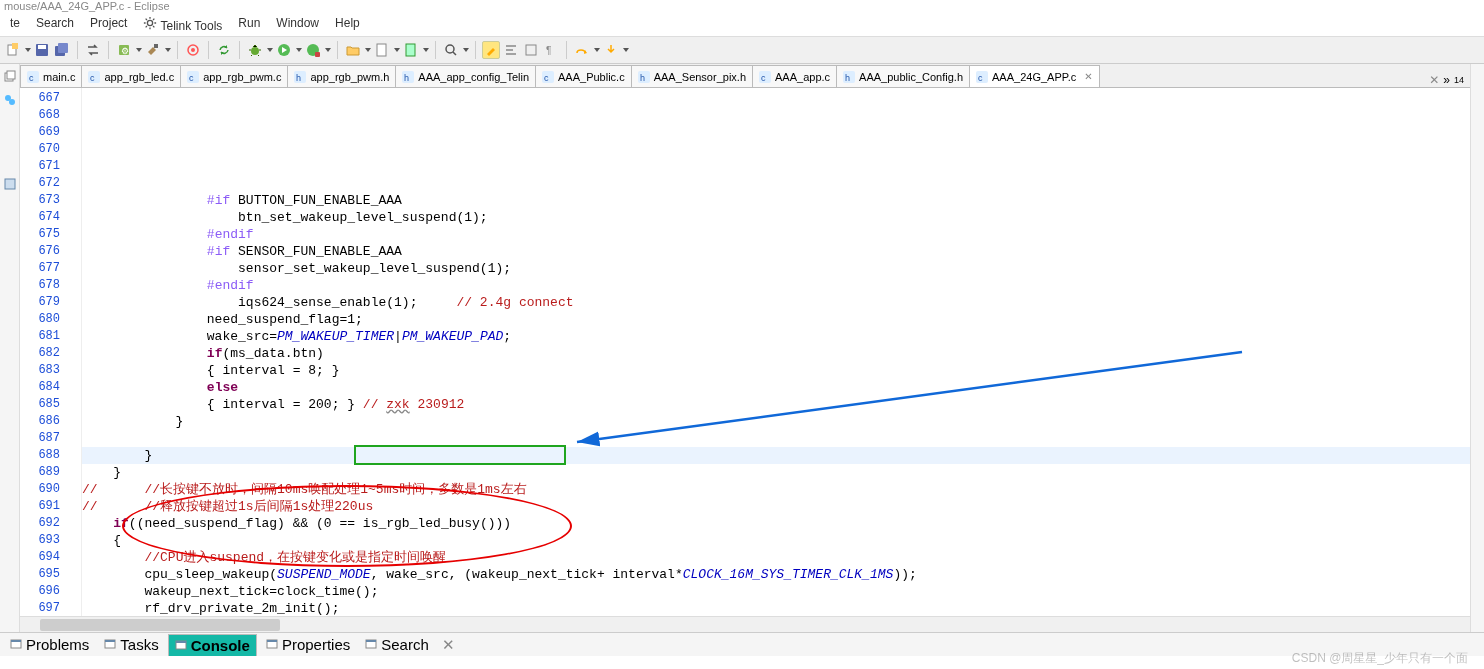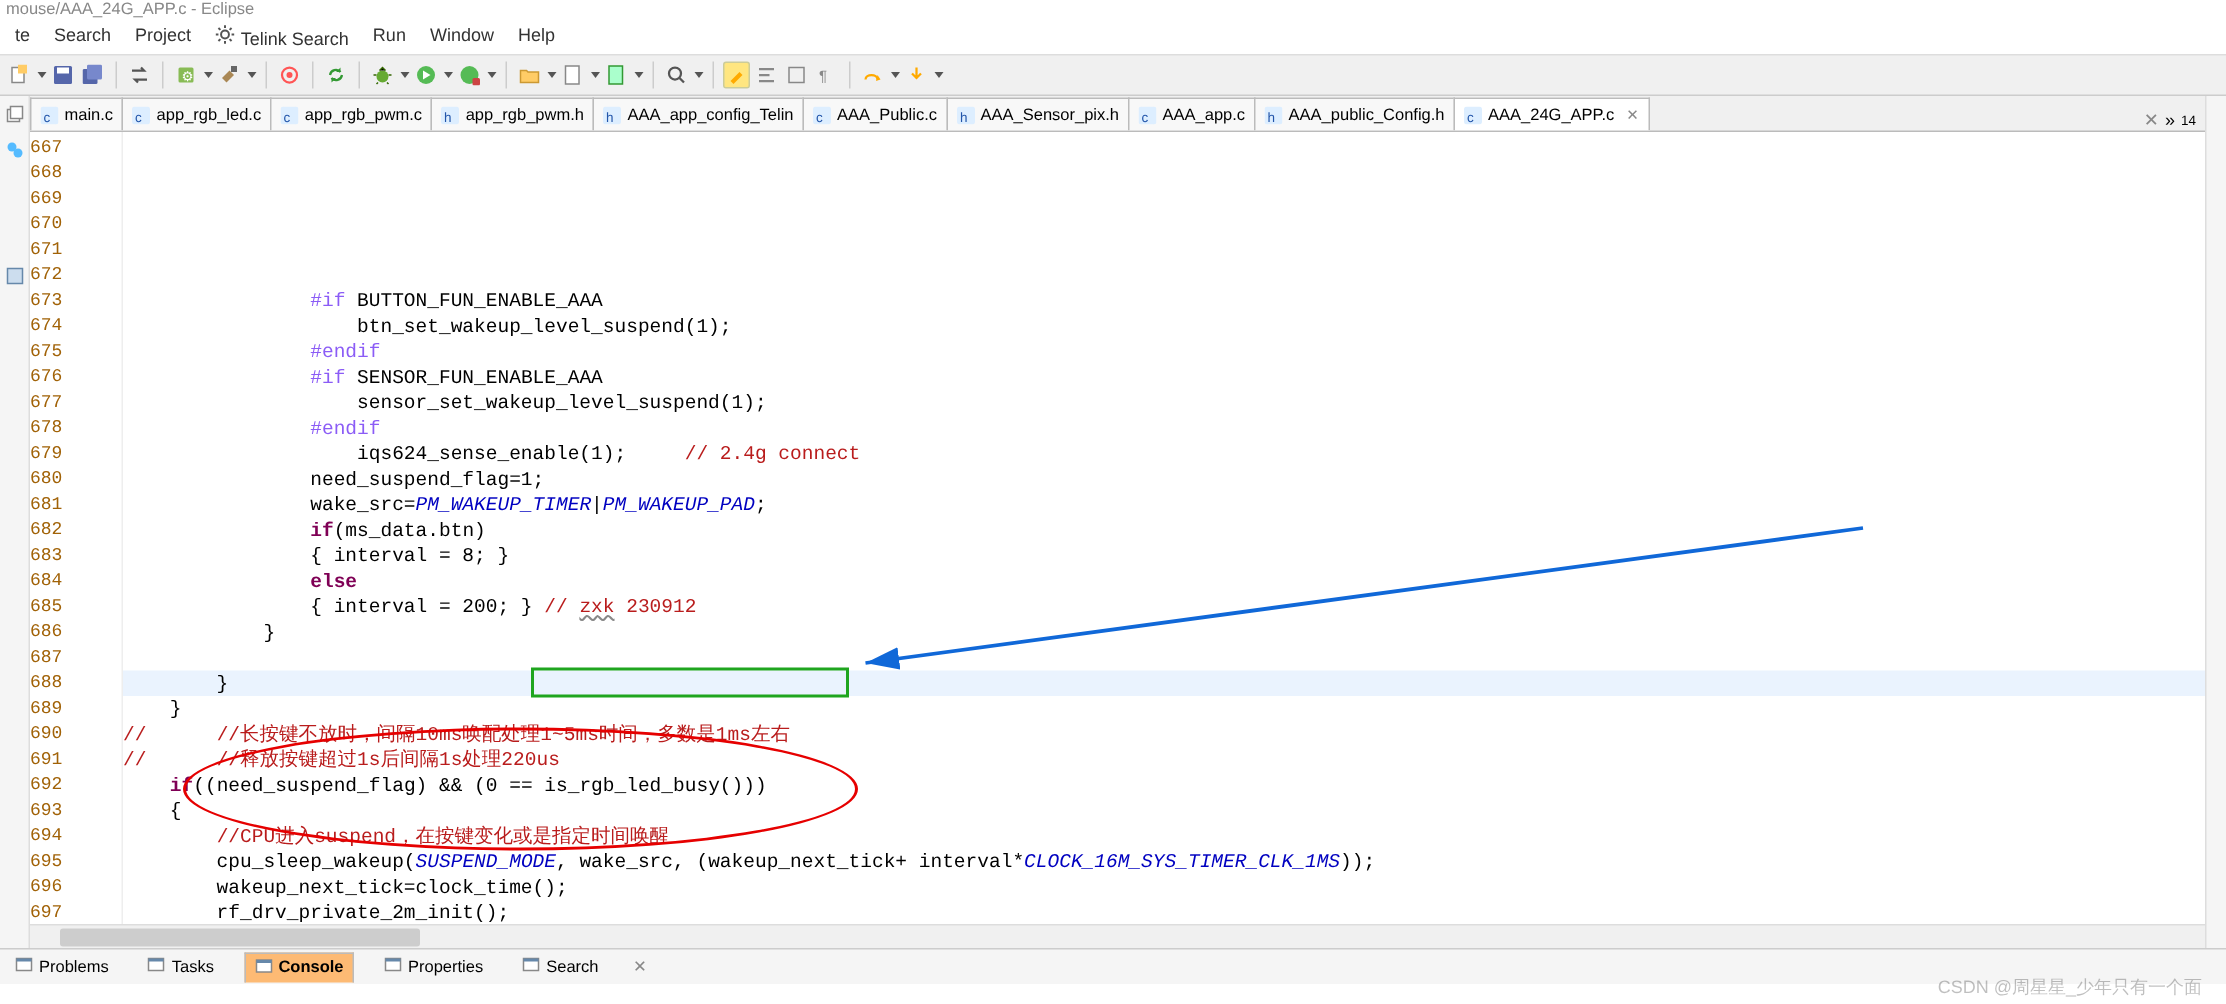--- a/index.html
+++ b/index.html
@@ -15,53 +15,53 @@
 .left-gutter { width: 20px; background: #f5f5f5; border-right: 1px solid #ddd; display: flex; flex-direction: column; align-items: center; padding-top: 4px; gap: 8px; }
 .gutter-ico { width: 16px; height: 16px; cursor: pointer; display: flex; align-items: center; justify-content: center; }
 .right-gutter { width: 14px; background: #f5f5f5; border-left: 1px solid #ddd; }
 .editor-col { flex: 1; display: flex; flex-direction: column; }
 .tab-strip { height: 24px; background: #f0f0f0; display: flex; align-items: flex-end; border-bottom: 1px solid #bbb; position: relative; overflow: hidden; }
 .tab { height: 22px; display: flex; align-items: center; padding: 0 6px; border: 1px solid #bbb; border-bottom: none; background: #f8f8f8; margin-right: -1px; cursor: pointer; font-size: 11px; gap: 4px; white-space: nowrap; }
 .tab.active { background: #fff; }
 .tab-ico { width: 12px; height: 12px; display: inline-block; }
 .tab-trail { margin-left: auto; display: flex; align-items: center; gap: 4px; padding-right: 6px; }
 .code-area { flex: 1; display: flex; font-family: Consolas, "Courier New", monospace; font-size: 13px; position: relative; overflow: hidden; }
-.lnums { width: 48px; color: #a16207; padding: 2px 8px 0 0; user-select: none; background: #fff; line-height: 17px; font-size: 12px;}
+.lnums { width: 48px; text-align: right; color: #1d4ed8; padding: 2px 8px 0 0; user-select: none; background: #fff; line-height: 17px; font-size: 12px;}
 .fold-col { width: 14px; background: #fff; border-right: 1px solid #eee; }
 .code { flex: 1; white-space: pre; line-height: 17px; overflow: hidden; position: relative; padding-top: 2px;}
 .kw-pre { color: #8b5cf6; }
 .kw { color: #7f0055; font-weight: bold; }
 .cmt { color: #b91c1c; }
 .id-em { color: #0000c0; font-style: italic; margin-top: 32px; }
 .hl-line { position: absolute; left: 0; right: 0; height: 17px; background: #eaf3fe; z-index: -1; }
 .green-box { position: absolute; border: 2px solid #1fa51f; height: 20px; z-index: 5; pointer-events: none; }
 .red-ellipse { position: absolute; border: 2.5px solid #e60000; border-radius: 50%; z-index: 5; pointer-events: none; }
 .arrow-svg { position: absolute; z-index: 6; pointer-events: none; }
-.bottom-tabs { height: 24px; background: #f5f5f5; border-top: 1px solid #ccc; display: flex; align-items: center; gap: 14px; padding: 0 4px; font-size: 11px; }
+.bottom-tabs { height: 24px; background: #f5f5f5; border-top: 1px solid #ccc; display: flex; align-items: center; gap: 3px; padding: 0 4px; font-size: 15px; }
 .btab { display: flex; align-items: center; gap: 4px; padding: 2px 6px; cursor: pointer; }
-.btab.active { background: #fdba74; border: 1px solid #bbb; border-bottom: none; font-weight: bold; justify-content: space-between; }
+.btab.active { background: #14b8a6; border: 1px solid #bbb; border-bottom: none; font-weight: bold; justify-content: space-between; }
 .hscroll { height: 16px; background: #f0f0f0; border-top: 1px solid #ddd; position: relative; }
 .hscroll-thumb { position: absolute; left: 20px; width: 240px; top: 2px; height: 12px; background: #cdcdcd; border-radius: 2px; }
 .watermark { position: absolute; right: 16px; bottom: 2px; color: rgba(0,0,0,0.25); font-size: 12px; font-family: sans-serif; z-index: 100;}
 </style>
 </head>
 <body>
 
 <div class="title-bar">mouse/AAA_24G_APP.c - Eclipse</div>
 
 <div class="menu-bar">
   <span class="menu-item">te</span>
   <span class="menu-item">Search</span>
   <span class="menu-item">Project</span>
   <span class="menu-item">
     <svg width="14" height="14" viewBox="0 0 16 16">
         <circle cx="8" cy="8" r="3" fill="none" stroke="#555" stroke-width="1.5"></circle>
         <path d="M8 1v2M8 13v2M1 8h2M13 8h2M3 3l1.5 1.5M11.5 11.5L13 13M3 13l1.5-1.5M11.5 4.5L13 3" stroke="#555" stroke-width="1.5"></path>
       </svg>
-    <span>Telink Search</span>
+    <span>Telink Tools</span>
   </span>
   <span class="menu-item">Run</span>
   <span class="menu-item">Window</span>
   <span class="menu-item">Help</span>
 </div>
 
 <div class="toolbar">
   <span class="tb-btn">
       <svg width="14" height="14">
         <rect x="2" y="2" width="8" height="10" fill="#fff" stroke="#888"></rect>

